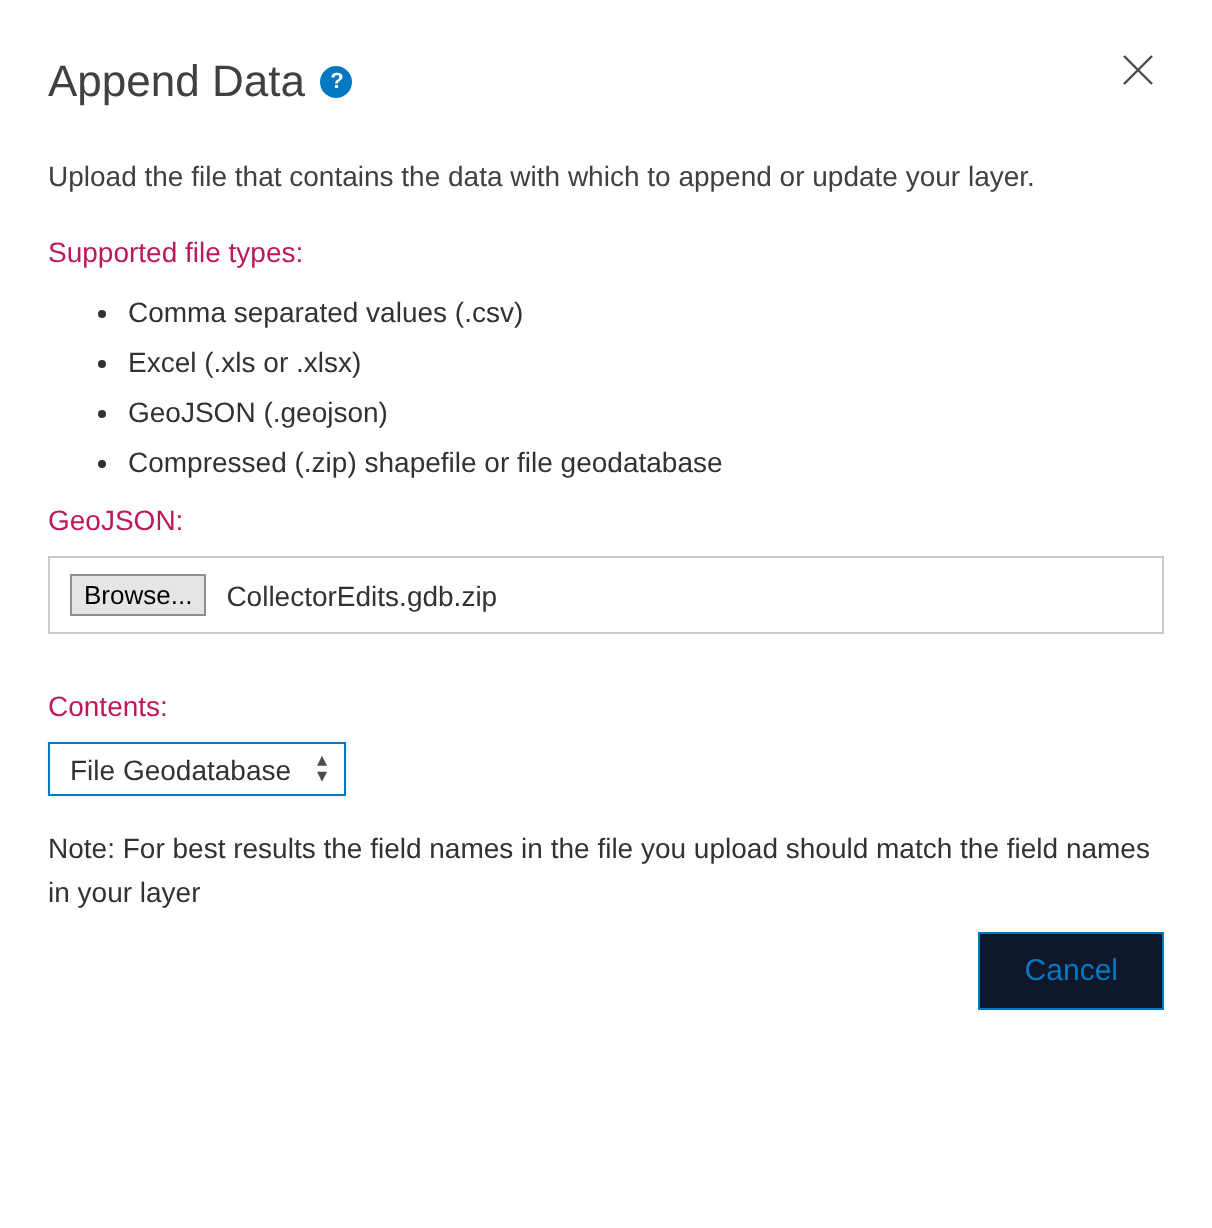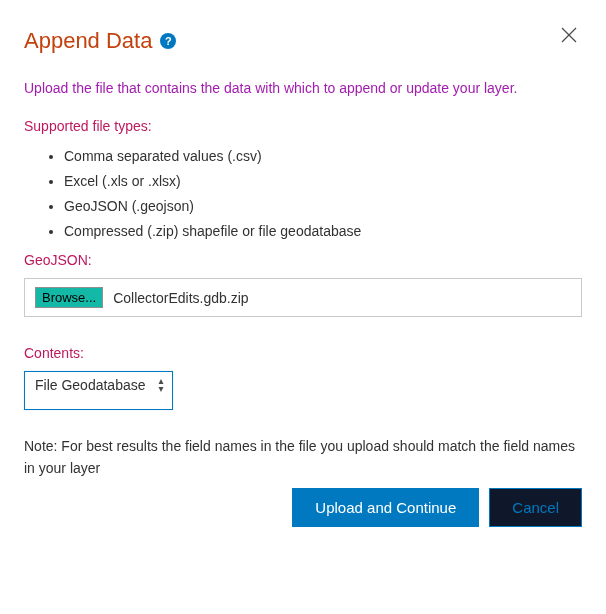--- a/index.html
+++ b/index.html
@@ -22,37 +22,37 @@
     }
     .header {
       display: flex;
       align-items: center;
       gap: 8px;
       margin-bottom: 24px;
     }
     .title {
       font-size: 22px;
       font-weight: 400;
-      color: #c2410c;
+      color: #404040;
     }
     .help {
       width: 16px;
       height: 16px;
       border-radius: 50%;
       background: #0079c1;
       color: #fff;
       display: inline-flex;
       align-items: center;
       justify-content: center;
       font-size: 11px;
       font-weight: 700;
       cursor: pointer;
     }
     .desc {
-      color: #a21caf;
+      color: #404040;
       line-height: 1.55;
       margin-bottom: 18px;
     }
     .label {
       color: #be185d;
       margin-bottom: 10px;
     }
     ul.types {
       list-style: disc;
       padding-left: 40px;
@@ -66,35 +66,35 @@
       display: flex;
       align-items: center;
       border: 1px solid #cacaca;
       padding: 8px 10px;
       gap: 10px;
       margin-bottom: 28px;
     }
     .browse-btn {
       font-family: Arial, sans-serif;
       font-size: 13px;
-      background: #14b8a6;
+      background: #e5e5e5;
       border: 1px solid #8f8f8f;
       padding: 2px 6px;
       cursor: pointer;
     }
     .filename {
       color: #323232;
     }
     .select-wrap {
       position: relative;
       display: inline-block;
       border: 1px solid #0079c1;
       background: #fff;
-      padding: 5px 26px 16px 10px;
-      margin-bottom: 26px;
+      padding: 5px 26px 4px 10px;
+      margin-bottom: 16px;
       cursor: pointer;
       box-shadow: 0 0 0 1px rgba(0,121,193,0.05);
       text-align: right;
     }
     .select-wrap .caret {
       position: absolute;
       right: 8px;
       top: 4px;
       font-size: 10px;
       line-height: 1;
@@ -166,18 +166,17 @@
 <p class="label">Contents:</p>
 
 <div class="select-wrap">
   <span>File Geodatabase</span>
   <span class="caret"></span>
 </div>
 
 <p class="note">Note: For best results the field names in the file you upload should match the field names in your layer</p>
 
 <div class="actions">
-  <button class="btn btn-primary">Upload and Continue</button>
   <button class="btn btn-secondary">Cancel</button>
 </div>
 
 
 
 
 </body></html>

